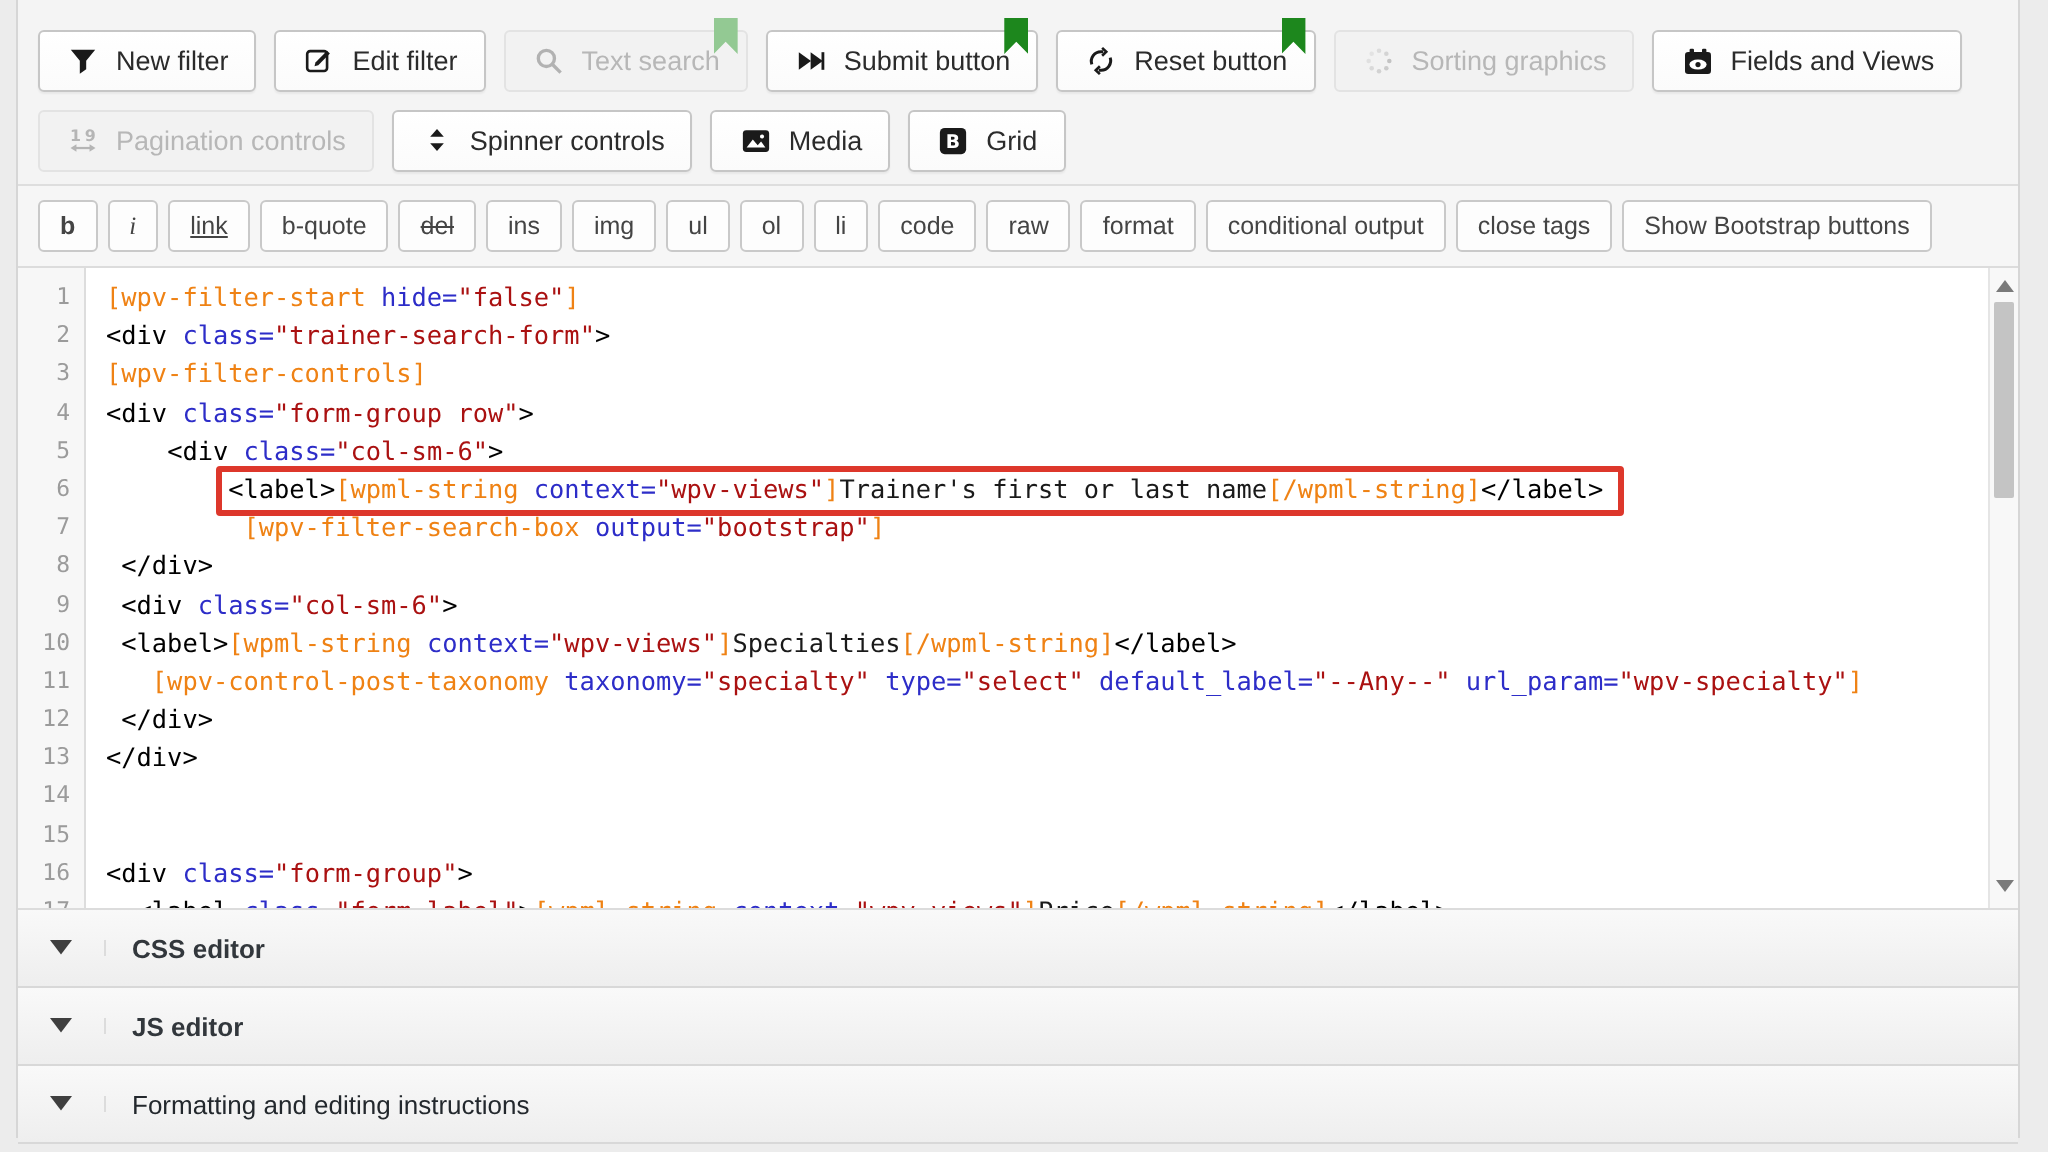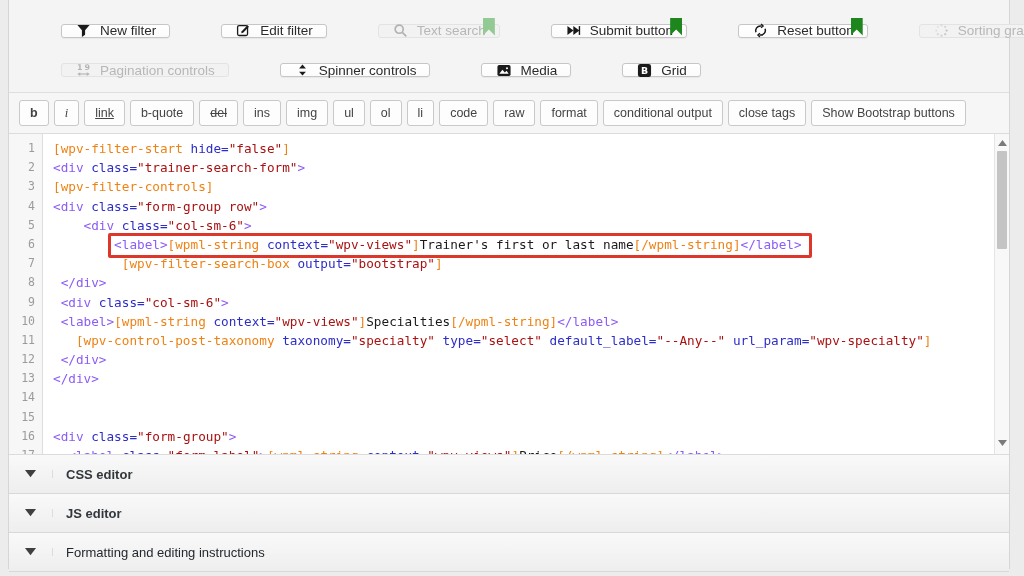--- a/index.html
+++ b/index.html
@@ -11,23 +11,23 @@
   .panel{
     position:absolute;left:8px;top:-1px;width:1002px;height:570px;
     background:#f4f4f4;border:1px solid #d6d6d6;box-sizing:border-box;
   }
   
   .tb-row{display:flex;align-items:center;gap:9px;padding-left:10px;box-sizing:border-box}
   .tb-row1{padding-top:13px;height:48px}
   .tb-row2{height:44px;padding-top:0}
   .tb-btn{
     position:relative;display:inline-flex;align-items:center;gap:8px;
-    height:14px;padding:0 13px;background:linear-gradient(#ffffff,#fbfbfb);
+    height:31px;padding:0 13px;background:linear-gradient(#ffffff,#fbfbfb);
     border:1px solid #c6c6c6;border-radius:3px;font-family:"Liberation Sans",sans-serif;
-    font-size:13.5px;color:#2b2b2b;box-shadow:0 1px 1px rgba(0,0,0,.05);cursor:pointer;white-space:nowrap;margin-left:42px;
+    font-size:13.5px;color:#2b2b2b;box-shadow:0 1px 1px rgba(0,0,0,.05);cursor:pointer;white-space:nowrap;
   }
   .tb-btn.disabled{
     background:#f2f2f2;border-color:#e3e3e3;color:#b7b7b7;box-shadow:none;cursor:default;
   }
   .tb-ico{display:inline-flex;align-items:center;justify-content:center;width:17px;height:17px}
   .bookmark{
     position:absolute;top:-7px;right:4px;width:12px;height:18px;
     clip-path:polygon(0 0,100% 0,100% 100%,50% 66%,0 100%);
   }
   .bookmark.light-green{background:#93c993}
@@ -49,21 +49,21 @@
   .editor{
     position:absolute;left:0;top:133px;width:1000px;height:322px;background:#fff;
     border-top:1px solid #dcdcdc;border-bottom:1px solid #dcdcdc;overflow:hidden;box-sizing:border-box;
   }
   .gutter-bg{position:absolute;left:0;top:0;width:33px;height:100%;background:#f7f7f7;border-right:1px solid #ddd}
   .code-wrap{position:absolute;left:0;top:5px;right:15px}
   .code-line{display:flex;height:19.2px;line-height:19.2px;font-family:"DejaVu Sans Mono",monospace;font-size:12.7px;white-space:pre}
   .ln{flex:0 0 26px;text-align:right;padding-right:7px;color:#9b9b9b;font-size:11.5px}
   .lc{padding-left:11px}
   .tk-short{color:#ef8214}
-  .tk-tag{color:#8b5cf6}
+  .tk-tag{color:#000000}
   .tk-attr{color:#2d2dc8}
   .tk-str{color:#aa1111}
   .tk-text{color:#1a1a1a}
   .highlight-box{
     position:absolute;left:99px;top:99px;width:704px;height:25px;
     border:3px solid #dd372b;border-radius:2px;box-sizing:border-box;pointer-events:none;
   }
   
   .sb{position:absolute;right:0;top:0;width:15px;height:100%;background:#f8f8f8;border-left:1px solid #e5e5e5;box-sizing:border-box}
   .sb-btn{position:absolute;left:3px;width:9px;height:8px;display:flex;align-items:center;justify-content:center;cursor:pointer}

